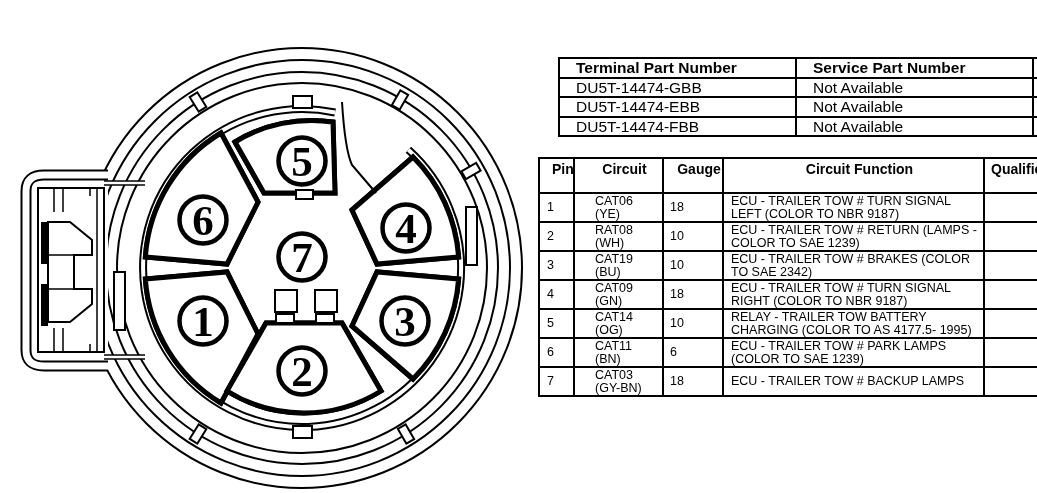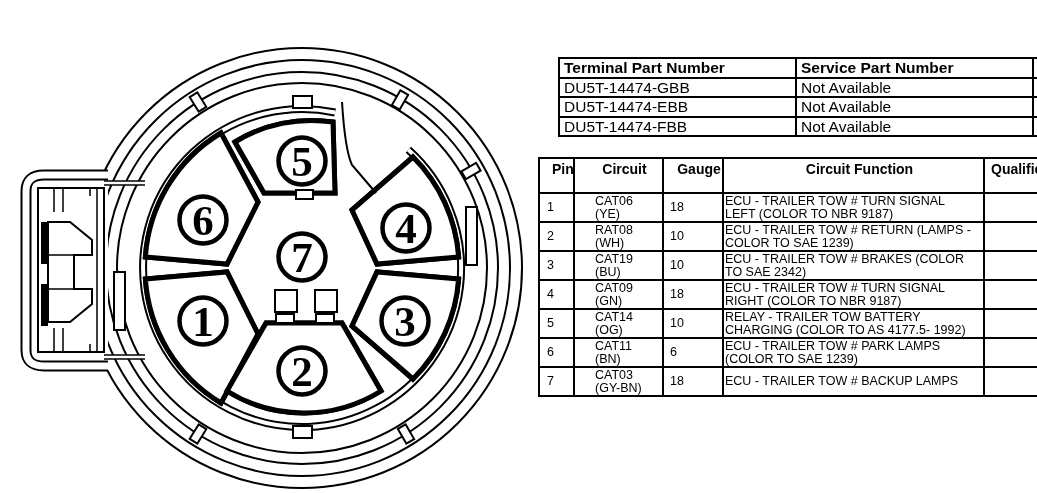--- a/index.html
+++ b/index.html
@@ -23,37 +23,37 @@
   .ralw { fill:none; stroke:#fff; stroke-width:2.5; }
   .pinc { fill:#fff; stroke:#000; stroke-width:4.5; }
   .num  { font-family:"Liberation Serif", serif; font-weight:bold; font-size:43px;
           fill:#000; text-anchor:middle; }
   .blk  { fill:#000; stroke:none; }
   
   table.doc { position:absolute; border-collapse:collapse; table-layout:fixed; background:#fff; }
   table.doc th, table.doc td { border:2px solid #000; overflow:hidden; }
   #part-table { left:558px; top:57px; width:624px; font-size:15.5px; }
   #part-table th, #part-table td {
-    height:17.5px; line-height:17px; padding:0 0 0 4px;
+    height:17.5px; line-height:17px; padding:0 0 0 16px;
     text-align:left; vertical-align:middle; white-space:nowrap;
   }
   #part-table th { font-weight:bold; }
   #circuit-table { left:538px; top:157px; width:595px; font-size:12.5px; }
   #circuit-table th {
     height:31px; vertical-align:top; padding:2px 0 0 12px;
     font-size:14px; font-weight:bold; text-align:center; line-height:16px;
   }
   #circuit-table th.qual { text-align:left; padding-left:6px; }
   #circuit-table td {
     height:27px; vertical-align:middle; line-height:13px; padding:0;
   }
   #circuit-table td.pin  { padding-left:7px; }
   #circuit-table td.circ { padding-left:20px; white-space:pre-line; }
   #circuit-table td.ga   { padding-left:6px;border-radius:13px; }
-  #circuit-table td.fn   { padding-left:1px; white-space:pre-line; }
+  #circuit-table td.fn   { padding-left:7px; white-space:pre-line; }
 </style>
 </head>
 <body>
 
 <svg id="connector" width="530" height="493" viewBox="0 0 530 493">
 
   <g>
     <circle class="ln" cx="302" cy="268" r="220"></circle>
     <circle class="ln" cx="302" cy="268" r="208"></circle>
     <circle class="ln" cx="302" cy="268" r="196"></circle>
@@ -236,21 +236,21 @@
     <td class="fn">ECU - TRAILER TOW # TURN SIGNAL
 RIGHT (COLOR TO NBR 9187)</td>
     <td></td>
   </tr>
   <tr>
     <td class="pin">5</td>
     <td class="circ">CAT14
 (OG)</td>
     <td class="ga">10</td>
     <td class="fn">RELAY - TRAILER TOW BATTERY
-CHARGING (COLOR TO AS 4177.5- 1992)</td>
+CHARGING (COLOR TO AS 4177.5- 1995)</td>
     <td></td>
   </tr>
   <tr>
     <td class="pin">6</td>
     <td class="circ">CAT11
 (BN)</td>
     <td class="ga">6</td>
     <td class="fn">ECU - TRAILER TOW # PARK LAMPS
 (COLOR TO SAE 1239)</td>
     <td></td>

